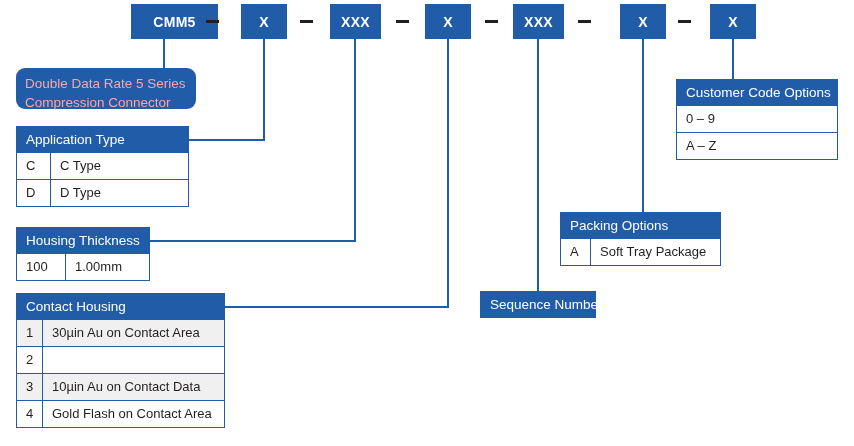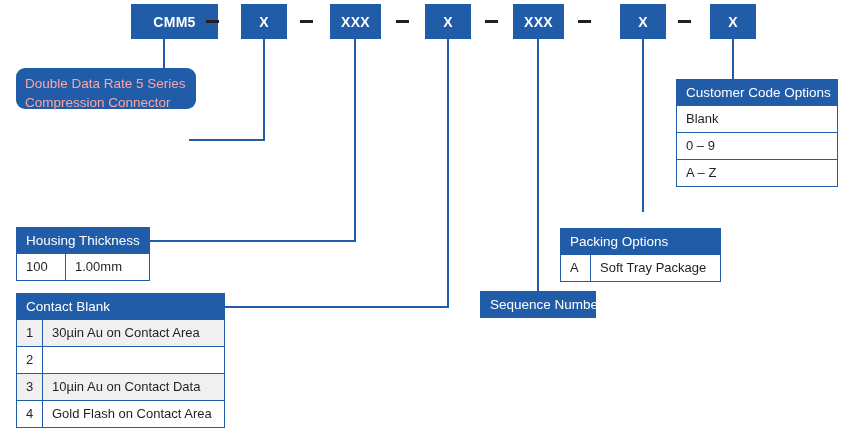--- a/index.html
+++ b/index.html
@@ -171,31 +171,42 @@
 
   <div class="vline" style="left:642px; top:39px; height:173px;"></div>
 
   <div class="vline" style="left:732px; top:39px; height:40px;"></div>
 
   <div class="banner" style="left:16px; top:68px; width:180px; height:41px;">
     <div>Double Data Rate 5 Series</div>
     <div>Compression Connector</div>
   </div>
 
+  <div class="tbl" style="left:16px; top:126px; width:173px;">
+    <div class="tbl-head">Application Type</div>
+    <div class="tbl-row">
+      <div class="cell key" style="width:34px;">C</div>
+      <div class="cell full">C Type</div>
+    </div>
+    <div class="tbl-row">
+      <div class="cell key" style="width:34px;">D</div>
+      <div class="cell full">D Type</div>
+    </div>
+  </div>
 
   <div class="tbl" style="left:16px; top:227px; width:134px;">
     <div class="tbl-head">Housing Thickness</div>
     <div class="tbl-row">
       <div class="cell key" style="width:49px;">100</div>
       <div class="cell full">1.00mm</div>
     </div>
   </div>
 
   <div class="tbl" style="left:16px; top:293px; width:209px;">
-    <div class="tbl-head">Contact Blank</div>
+    <div class="tbl-head">Contact Housing</div>
     <div class="tbl-row alt">
       <div class="cell key" style="width:26px;">1</div>
       <div class="cell full">30µin Au on Contact Area</div>
     </div>
     <div class="tbl-row">
       <div class="cell key" style="width:26px;">2</div>
     </div>
     <div class="tbl-row alt">
       <div class="cell key" style="width:26px;">3</div>
       <div class="cell full">10µin Au on Contact Data</div>
@@ -203,34 +214,31 @@
     <div class="tbl-row">
       <div class="cell key" style="width:26px;">4</div>
       <div class="cell full">Gold Flash on Contact Area</div>
     </div>
   </div>
 
   <div class="tbl" style="left:480px; top:291px; width:116px;">
     <div class="tbl-head">Sequence Number</div>
   </div>
 
-  <div class="tbl" style="left:560px; top:228px; width:161px;">
+  <div class="tbl" style="left:560px; top:212px; width:161px;">
     <div class="tbl-head">Packing Options</div>
     <div class="tbl-row">
       <div class="cell key" style="width:30px;">A</div>
       <div class="cell full">Soft Tray Package</div>
     </div>
   </div>
 
   <div class="tbl" style="left:676px; top:79px; width:162px;">
     <div class="tbl-head">Customer Code Options</div>
     <div class="tbl-row">
-      <div class="cell full">Blank</div>
-    </div>
-    <div class="tbl-row">
       <div class="cell full">0 – 9</div>
     </div>
     <div class="tbl-row">
       <div class="cell full">A – Z</div>
     </div>
   </div>
 
 </div>
 
 </body></html>

